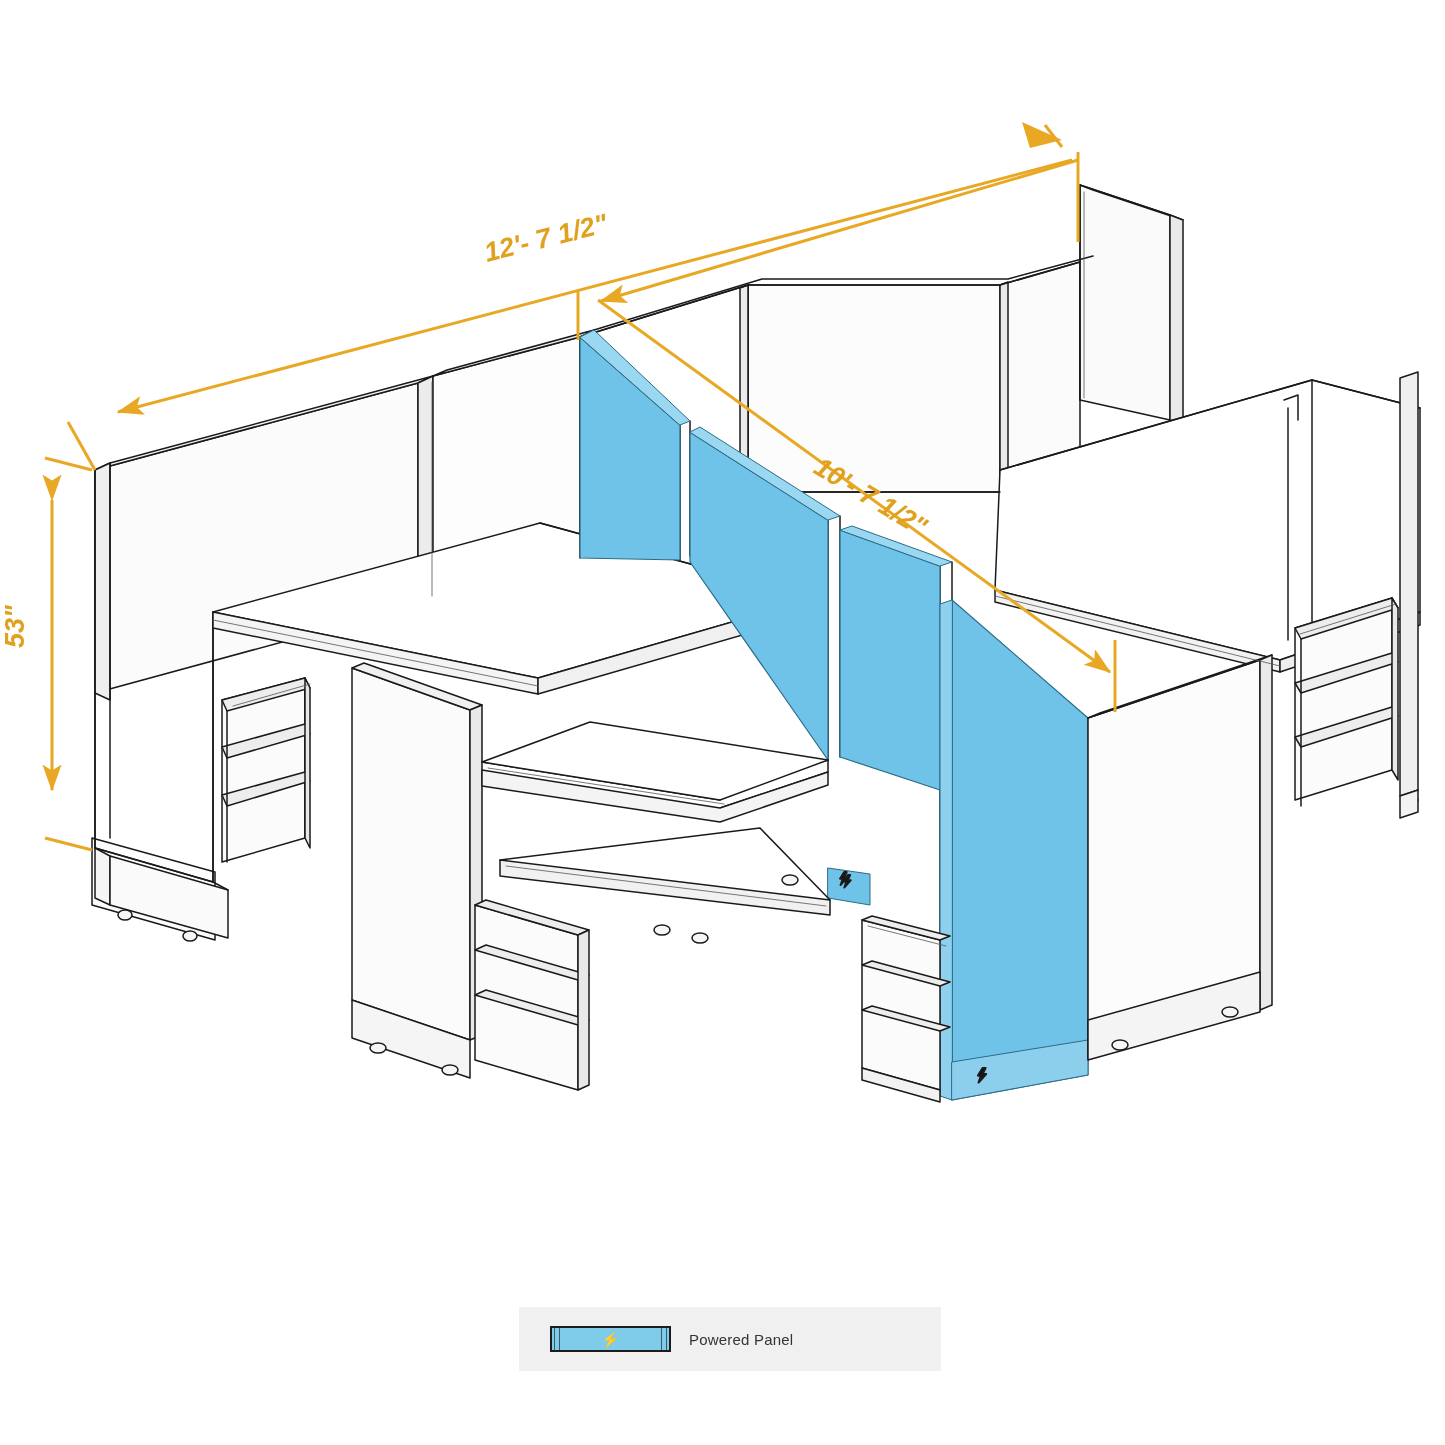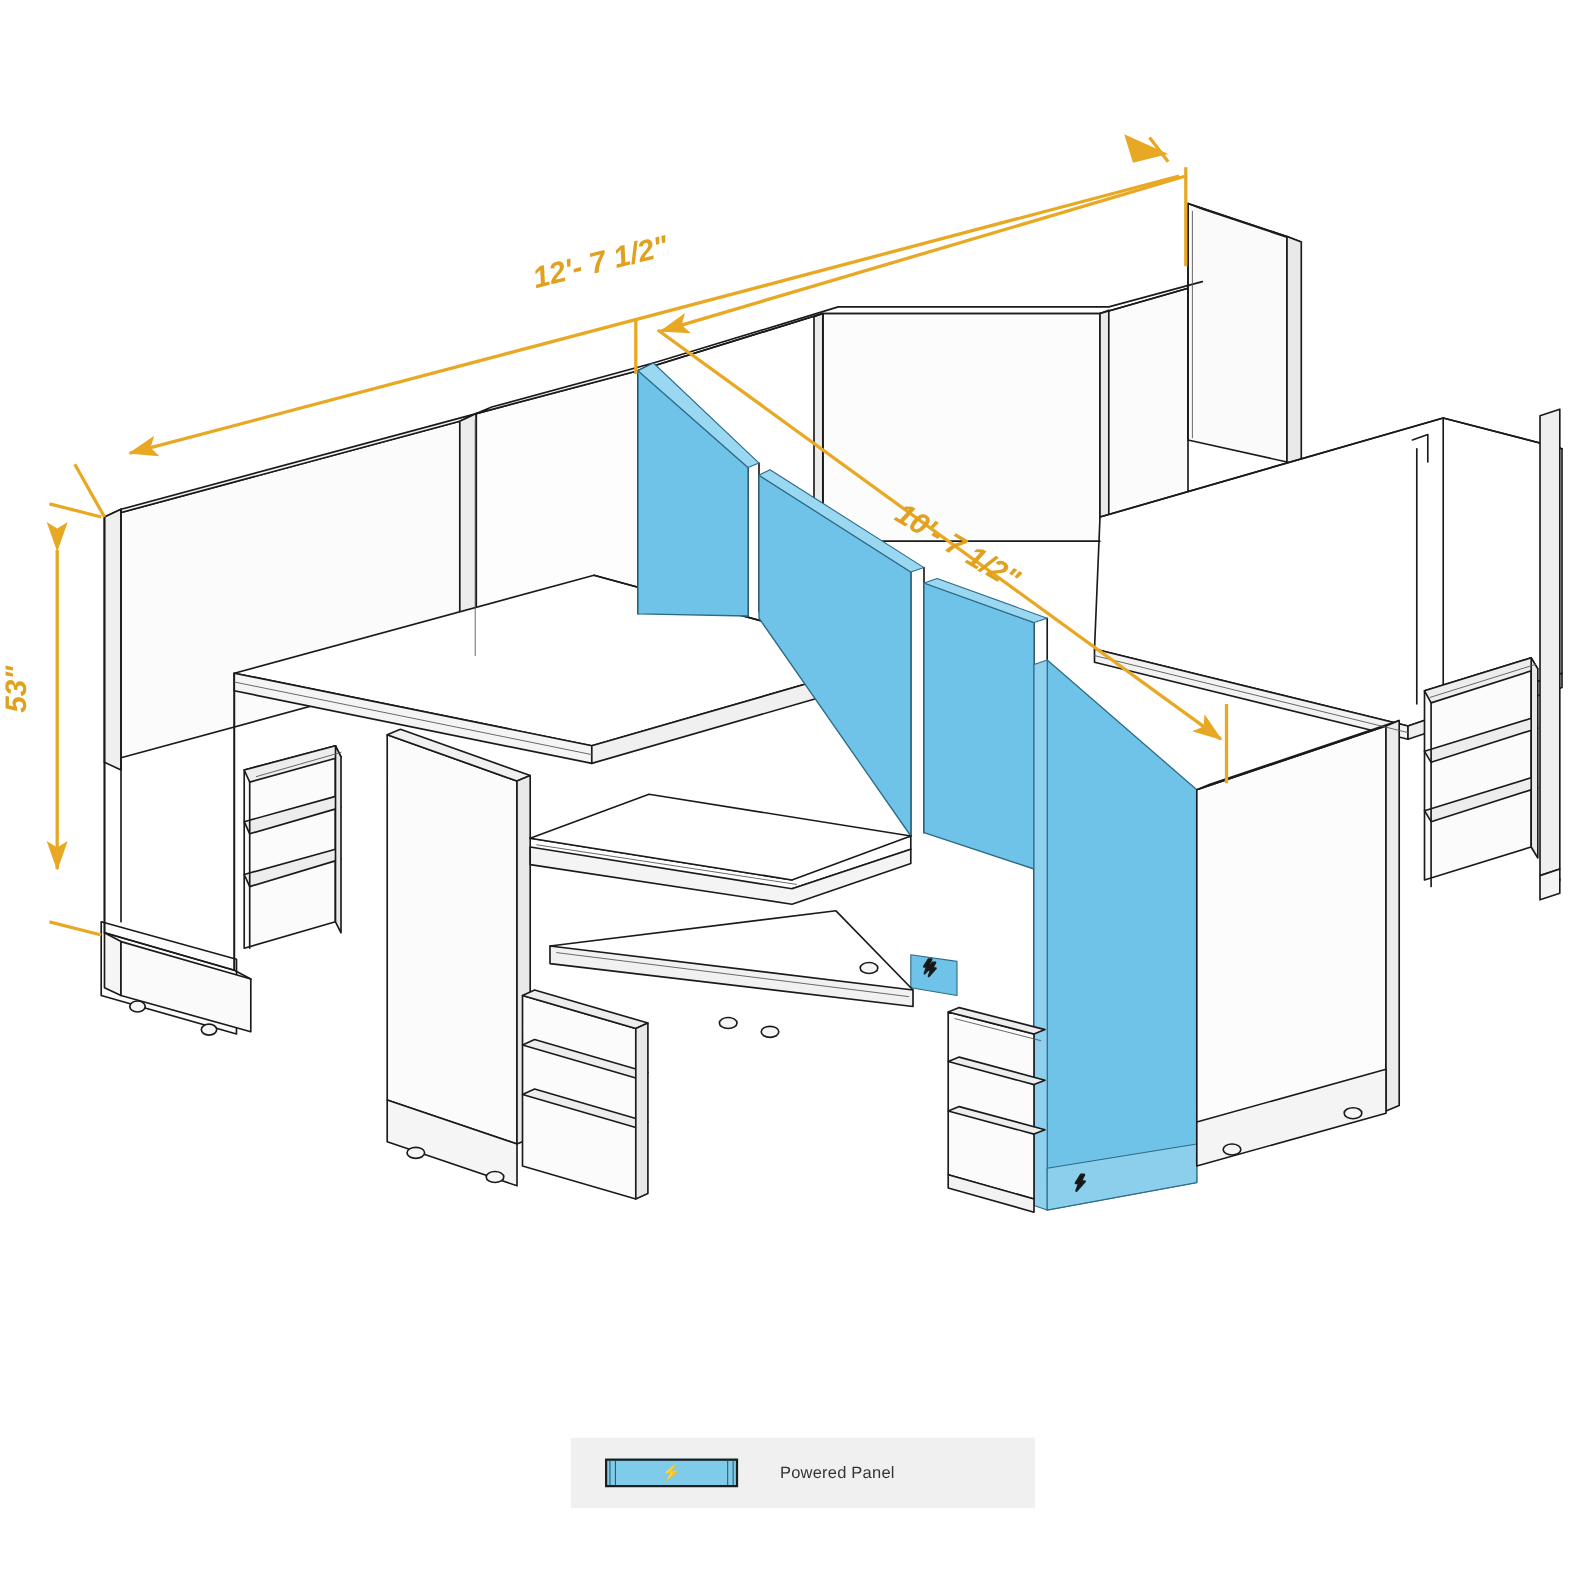--- a/index.html
+++ b/index.html
@@ -65,21 +65,21 @@
   .legend-swatch::before { left: 2px; }
   .legend-swatch::after  { right: 2px; }
   .bolt-glyph {
     font-size: 15px;
     line-height: 1;
     color: #111111;
     position: relative;
     z-index: 2;
   }
   .legend-label {
-    margin-left: 38px;
+    margin-left: 18px;
     font-size: 15px;
     color: #343434;
     letter-spacing: 0.2px;
     white-space: nowrap;
   }
   .dim-text {
     font-family: "Liberation Sans", sans-serif;
     font-style: italic;
     font-weight: bold;
     fill: #e0a11f;

